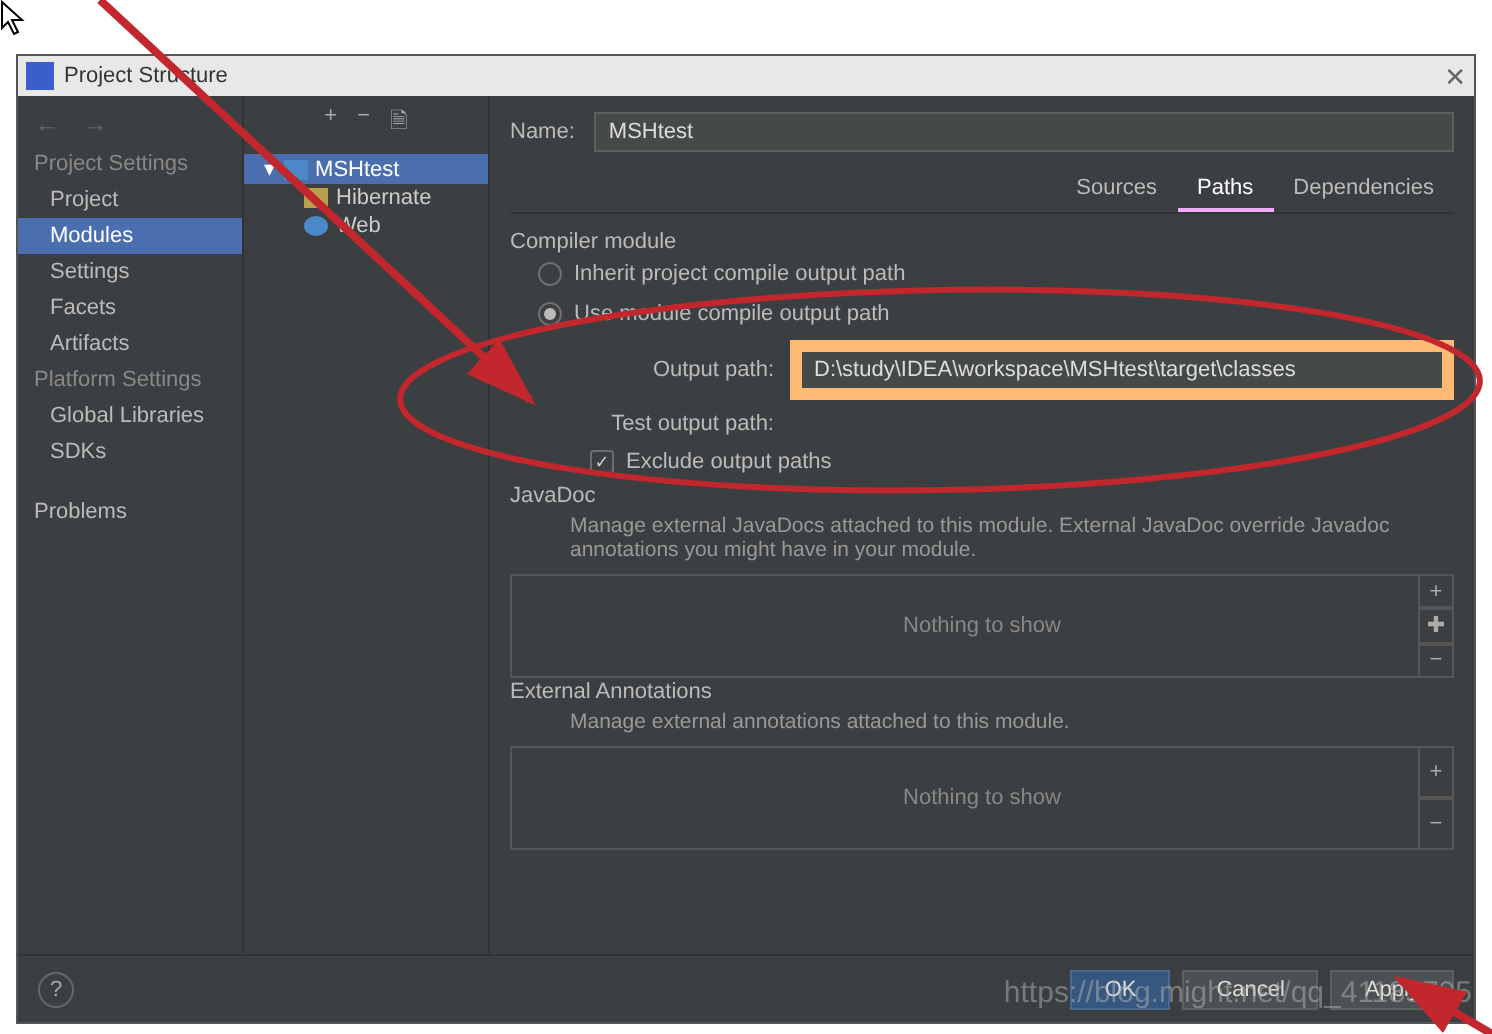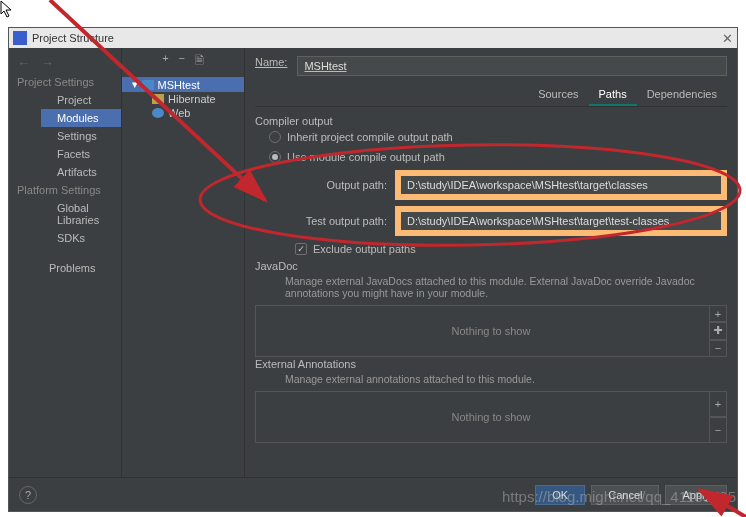--- a/index.html
+++ b/index.html
@@ -6,38 +6,38 @@
 body { background: #fff; width: 746px; height: 517px; position: relative; overflow: hidden; }
 .cursor { position: absolute; left: 0; top: 0; z-index: 100; }
 .dialog { position: absolute; left: 8px; top: 27px; right: 8px; bottom: 5px; background: #3c3f41; border: 1px solid #555; display: flex; flex-direction: column; }
 .titlebar { height: 20px; background: #e8e8e8; display: flex; align-items: center; padding: 0 4px; color: #333; }
 .titlebar-icon { width: 14px; height: 14px; background: #3a5fcd; margin-right: 5px; display: inline-block; }
 .titlebar-close { margin-left: auto; color: #666; cursor: pointer; font-size: 13px; }
 .body { flex: 1; display: flex; background: #3c3f41; min-height: 0; }
 .left { width: 112px; background: #3c3f41; color: #aaa; padding-top: 6px; }
 .nav-arrows { padding: 0 8px 4px; color: #666; font-size: 13px; }
 .section-head { color: #888; padding: 3px 8px; }
-.nav-item { padding: 3px 8px 3px 16px; color: #bbb; cursor: pointer; margin-left: 32px; }
+.nav-item { padding: 3px 8px 3px 16px; color: #bbb; cursor: pointer; }
 .nav-item.sel { background: #4b6eaf; color: #fff; }
 .mid { width: 124px; background: #3c3f41; border-left: 1px solid #323232; border-right: 1px solid #323232; }
 .mid-tools { display: flex; gap: 10px; justify-content: center; padding: 4px 0; color: #aaa; }
 .tree { padding: 2px 0; color: #ccc; }
 .tree-row { display: flex; align-items: center; padding: 1px 4px 1px 10px; gap: 4px; }
 .tree-row.sel { background: #4b6eaf; color: #fff; }
 .tree-row.indent { padding-left: 30px; }
 .ico { width: 12px; height: 10px; background: #6a8759; display: inline-block; }
 .ico.folder { background: #4a88c7; }
 .ico.web { background: #4a88c7; border-radius: 50%; }
 .ico.hib { background: #b9a14b; }
 .right { flex: 1; background: #3c3f41; color: #bbb; padding: 8px 10px 0 10px; display: flex; flex-direction: column; min-width: 0; }
-.name-row { display: flex; gap: 10px; margin-bottom: 8px; text-decoration: underline; }
+.name-row { display: flex; align-items: center; gap: 10px; margin-bottom: 8px; }
 .name-row input { flex: 1; background: #45494a; border: 1px solid #5e6060; color: #ddd; padding: 3px 6px; }
 .tabs { display: flex; border-bottom: 1px solid #323232; justify-content: flex-end; }
 .tab { padding: 4px 10px; color: #bbb; cursor: pointer; }
-.tab.active { border-bottom: 2px solid #0f766e; color: #fff; }
+.tab.active { border-bottom: 2px solid #f0abfc; color: #fff; }
 .section-title { margin-top: 8px; color: #bbb; }
 .radio-row, .check-row { display: flex; align-items: center; gap: 6px; padding: 4px 0 4px 14px; }
 .radio, .check { width: 12px; height: 12px; border: 1px solid #6e6e6e; border-radius: 50%; display: inline-flex; align-items: center; justify-content: center; }
 .radio.sel::after { content: ""; width: 6px; height: 6px; background: #bbb; border-radius: 50%; }
 .check { border-radius: 2px; }
 .check.sel::after { content: "✓"; color: #ccc; font-size: 9px; line-height: 1; }
 .path-row { display: flex; align-items: center; gap: 8px; padding: 3px 0 3px 40px; }
 .path-row label { width: 92px; text-align: right; }
 .path-row input { flex: 1; background: #45494a; border: 6px solid #fdba74; color: #ddd; padding: 3px 6px; }
 .sub-title { margin-top: 1px; color: #bbb; }
@@ -108,36 +108,35 @@
       <div class="name-row">
         <span>Name:</span>
         <input value="MSHtest" style="">
       </div>
       <div class="tabs">
         <div class="tab">Sources</div>
         <div class="tab active">Paths</div>
         <div class="tab">Dependencies</div>
       </div>
 
-      <div class="section-title">Compiler output</div>
+      <div class="section-title">Compiler module</div>
       <div class="radio-row">
         <span class="radio"></span>
         <span>Inherit project compile output path</span>
       </div>
       <div class="radio-row">
         <span class="radio sel"></span>
         <span>Use module compile output path</span>
       </div>
       <div class="path-row">
         <label>Output path:</label>
         <input value="D:\study\IDEA\workspace\MSHtest\target\classes" style="">
       </div>
       <div class="path-row">
         <label>Test output path:</label>
-        <input value="D:\study\IDEA\workspace\MSHtest\target\test-classes" style="">
       </div>
       <div class="check-row" style="padding-left:40px">
         <span class="check sel"></span>
         <span>Exclude output paths</span>
       </div>
 
       <div class="sub-title">JavaDoc</div>
       <div class="desc">Manage external JavaDocs attached to this module. External JavaDoc override Javadoc annotations you might have in your module.</div>
       <div class="panel">
         <span>Nothing to show</span>

